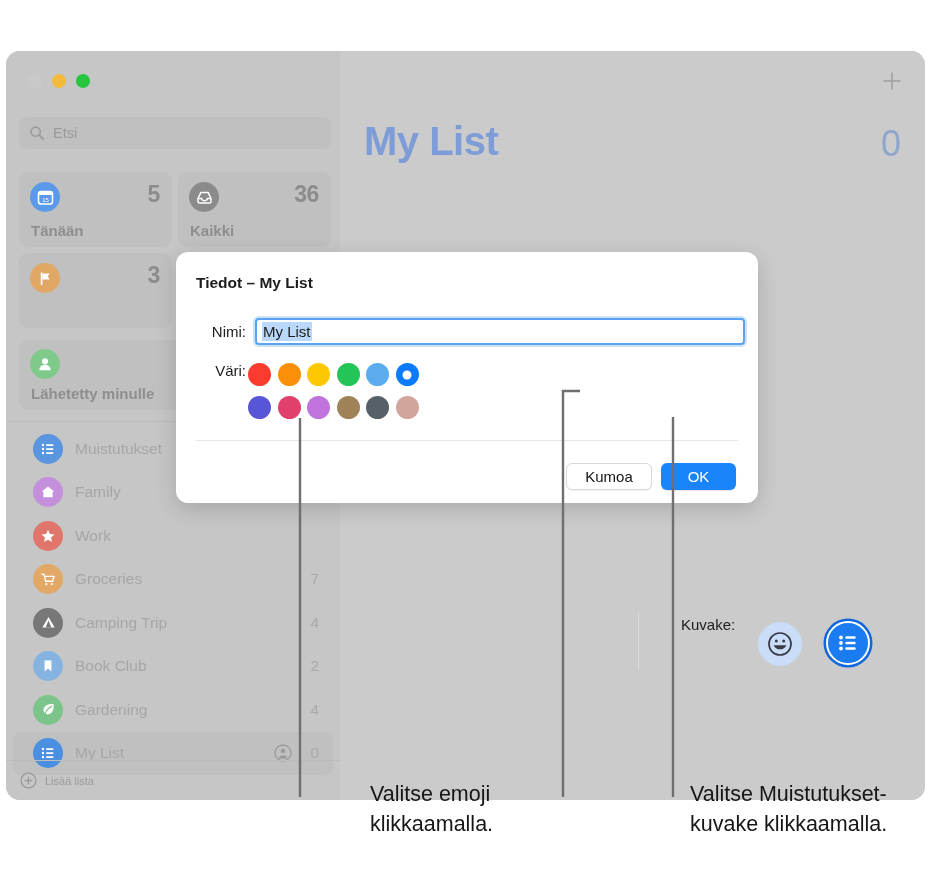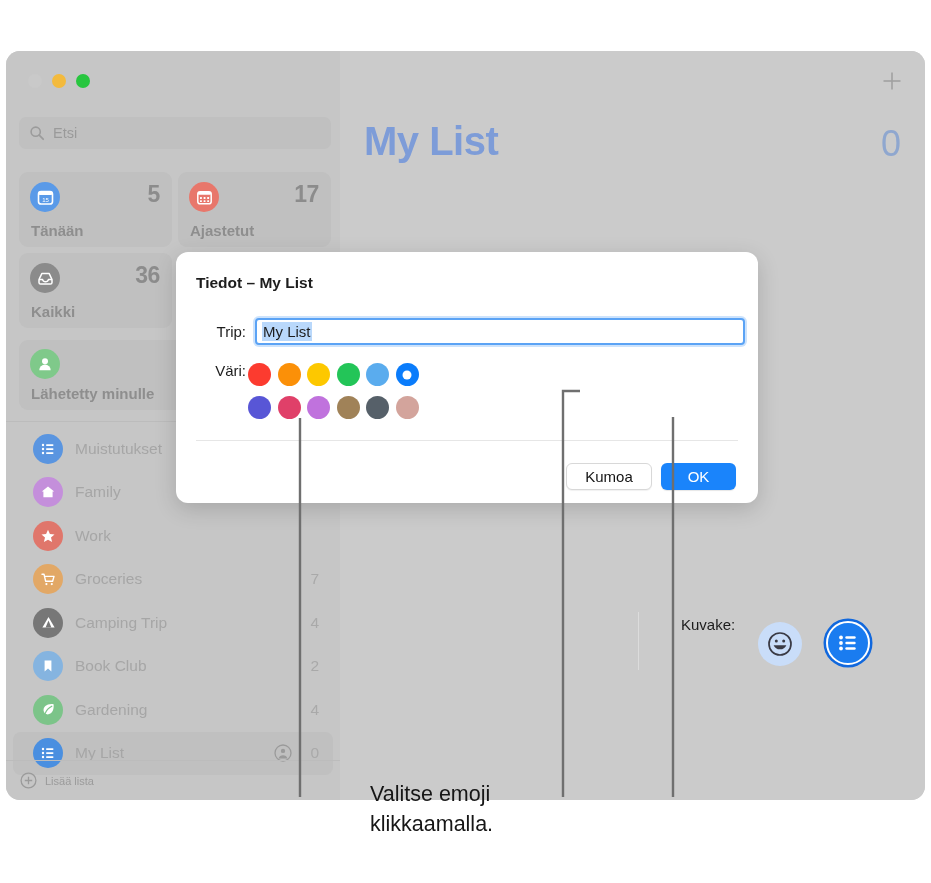--- a/index.html
+++ b/index.html
@@ -288,38 +288,20 @@
             <svg width="17" height="17" viewBox="0 0 17 17">
               <rect x="1.5" y="2.5" width="14" height="12.5" rx="2.6" fill="none" stroke="#fff" stroke-width="1.6"></rect>
               <rect x="1.5" y="2.5" width="14" height="3.6" rx="1.6" fill="#fff"></rect>
               <text x="8.5" y="12.6" font-size="6" fill="#fff" text-anchor="middle" font-family="Liberation Sans, sans-serif">15</text>
             </svg>
           </div>
           <div class="card-count">5</div>
           <div class="card-label">Tänään</div>
         </div>
 
-        <div class="card">
-          <div class="card-ico" style="background:#e8776b">
-            <svg width="17" height="17" viewBox="0 0 17 17">
-              <rect x="1.8" y="2.8" width="13.4" height="12" rx="2.4" fill="none" stroke="#fff" stroke-width="1.5"></rect>
-              <rect x="1.8" y="2.8" width="13.4" height="3" rx="1.4" fill="#fff"></rect>
-              <g fill="#fff">
-                <rect x="4" y="8" width="1.9" height="1.9" rx=".5"></rect>
-                  <rect x="7.6" y="8" width="1.9" height="1.9" rx=".5"></rect>
-                  <rect x="11.2" y="8" width="1.9" height="1.9" rx=".5"></rect>
-                <rect x="4" y="11.2" width="1.9" height="1.9" rx=".5"></rect>
-                  <rect x="7.6" y="11.2" width="1.9" height="1.9" rx=".5"></rect>
-                  <rect x="11.2" y="11.2" width="1.9" height="1.9" rx=".5"></rect>
-              </g>
-            </svg>
-          </div>
-          <div class="card-count">17</div>
-          <div class="card-label">Ajastetut</div>
-        </div>
 
         <div class="card">
           <div class="card-ico" style="background:#8b8b8b">
             <svg width="17" height="17" viewBox="0 0 17 17">
               <path d="M2 9.5 L4.8 3.6 H12.2 L15 9.5 V12.4 A1.6 1.6 0 0 1 13.4 14 H3.6 A1.6 1.6 0 0 1 2 12.4 Z" fill="none" stroke="#fff" stroke-width="1.5" stroke-linejoin="round"></path>
               <path d="M2 9.6 H5.6 a3 3 0 0 0 5.8 0 H15" fill="none" stroke="#fff" stroke-width="1.5" stroke-linejoin="round"></path>
             </svg>
           </div>
           <div class="card-count">36</div>
           <div class="card-label">Kaikki</div>
@@ -468,21 +450,21 @@
       </svg>
       <div class="detail-title">My List</div>
       <div class="detail-count">0</div>
     </div>
   </div>
 
   <div class="sheet">
     <div class="sheet-title">Tiedot – My List</div>
 
     <div class="field-row">
-      <div class="lbl-nimi">Trip:</div>
+      <div class="lbl-nimi">Nimi:</div>
       <div class="name-input">
         <span class="name-value">My List</span>
       </div>
     </div>
 
     <div class="lbl-vari">Väri:</div>
 
     <div class="vsep"></div>
     <div class="lbl-kuvake">Kuvake:</div>
 
@@ -553,14 +535,15 @@
       </div>
   </div>
 
   <svg class="callout-svg">
     <line x1="300" y1="418" x2="300" y2="797" stroke="#6f6f6f" stroke-width="2.4"></line>
     <polyline points="580,391 563,391 563,797" fill="none" stroke="#6f6f6f" stroke-width="2.4"></polyline>
     <line x1="673" y1="417" x2="673" y2="797" stroke="#6f6f6f" stroke-width="2.4"></line>
   </svg>
 
   <div class="callout-text" id="callout-emoji">Valitse emoji klikkaamalla.</div>
+  <div class="callout-text" id="callout-reminders">Valitse Muistutukset-kuvake klikkaamalla.</div>
 
 </div>
 
 </body></html>

